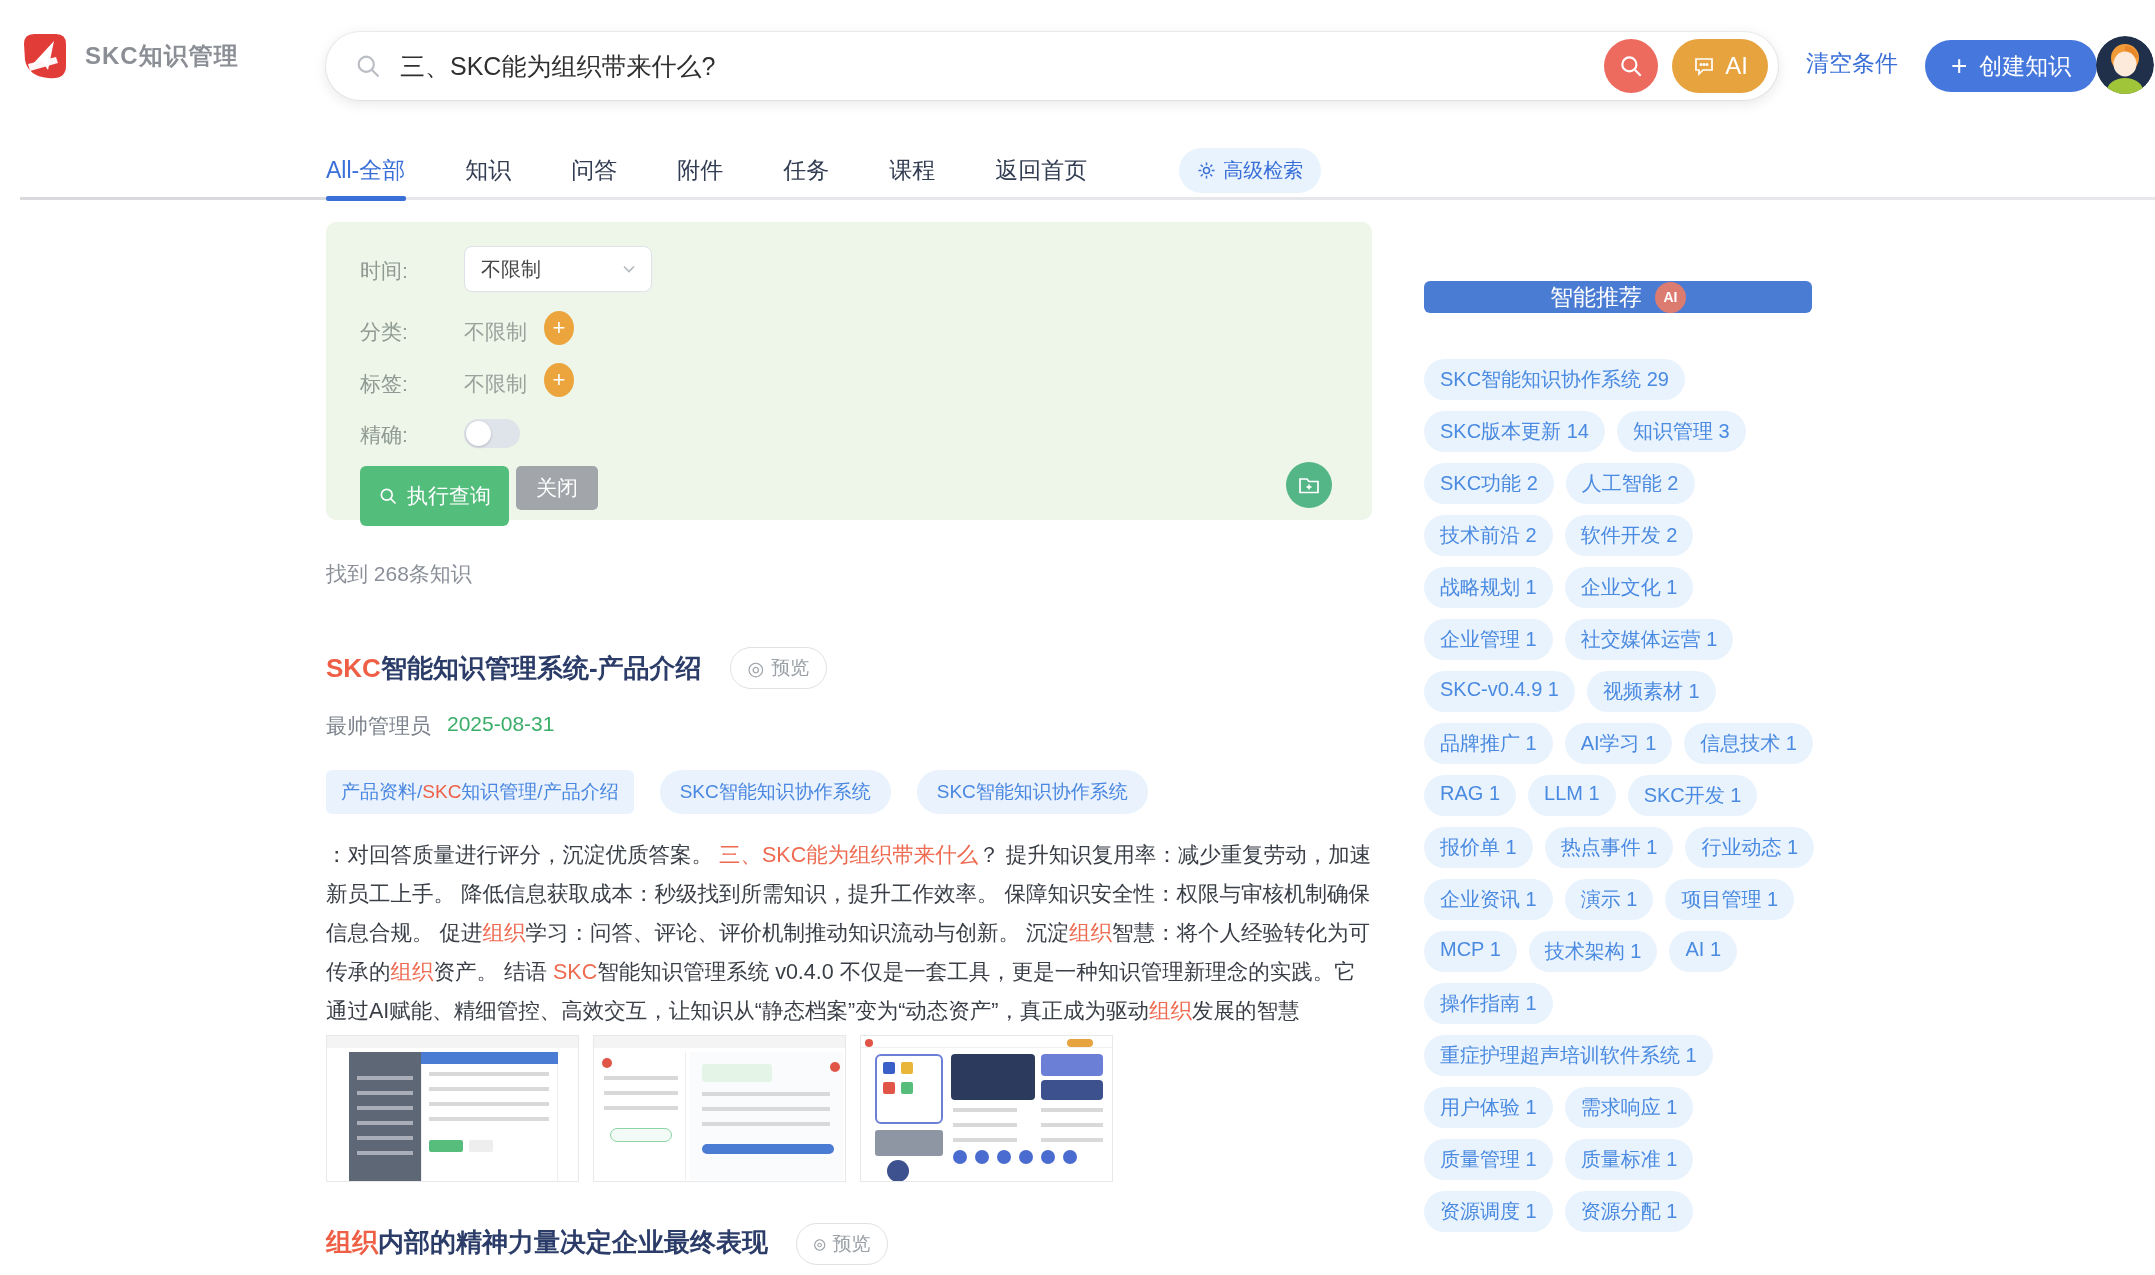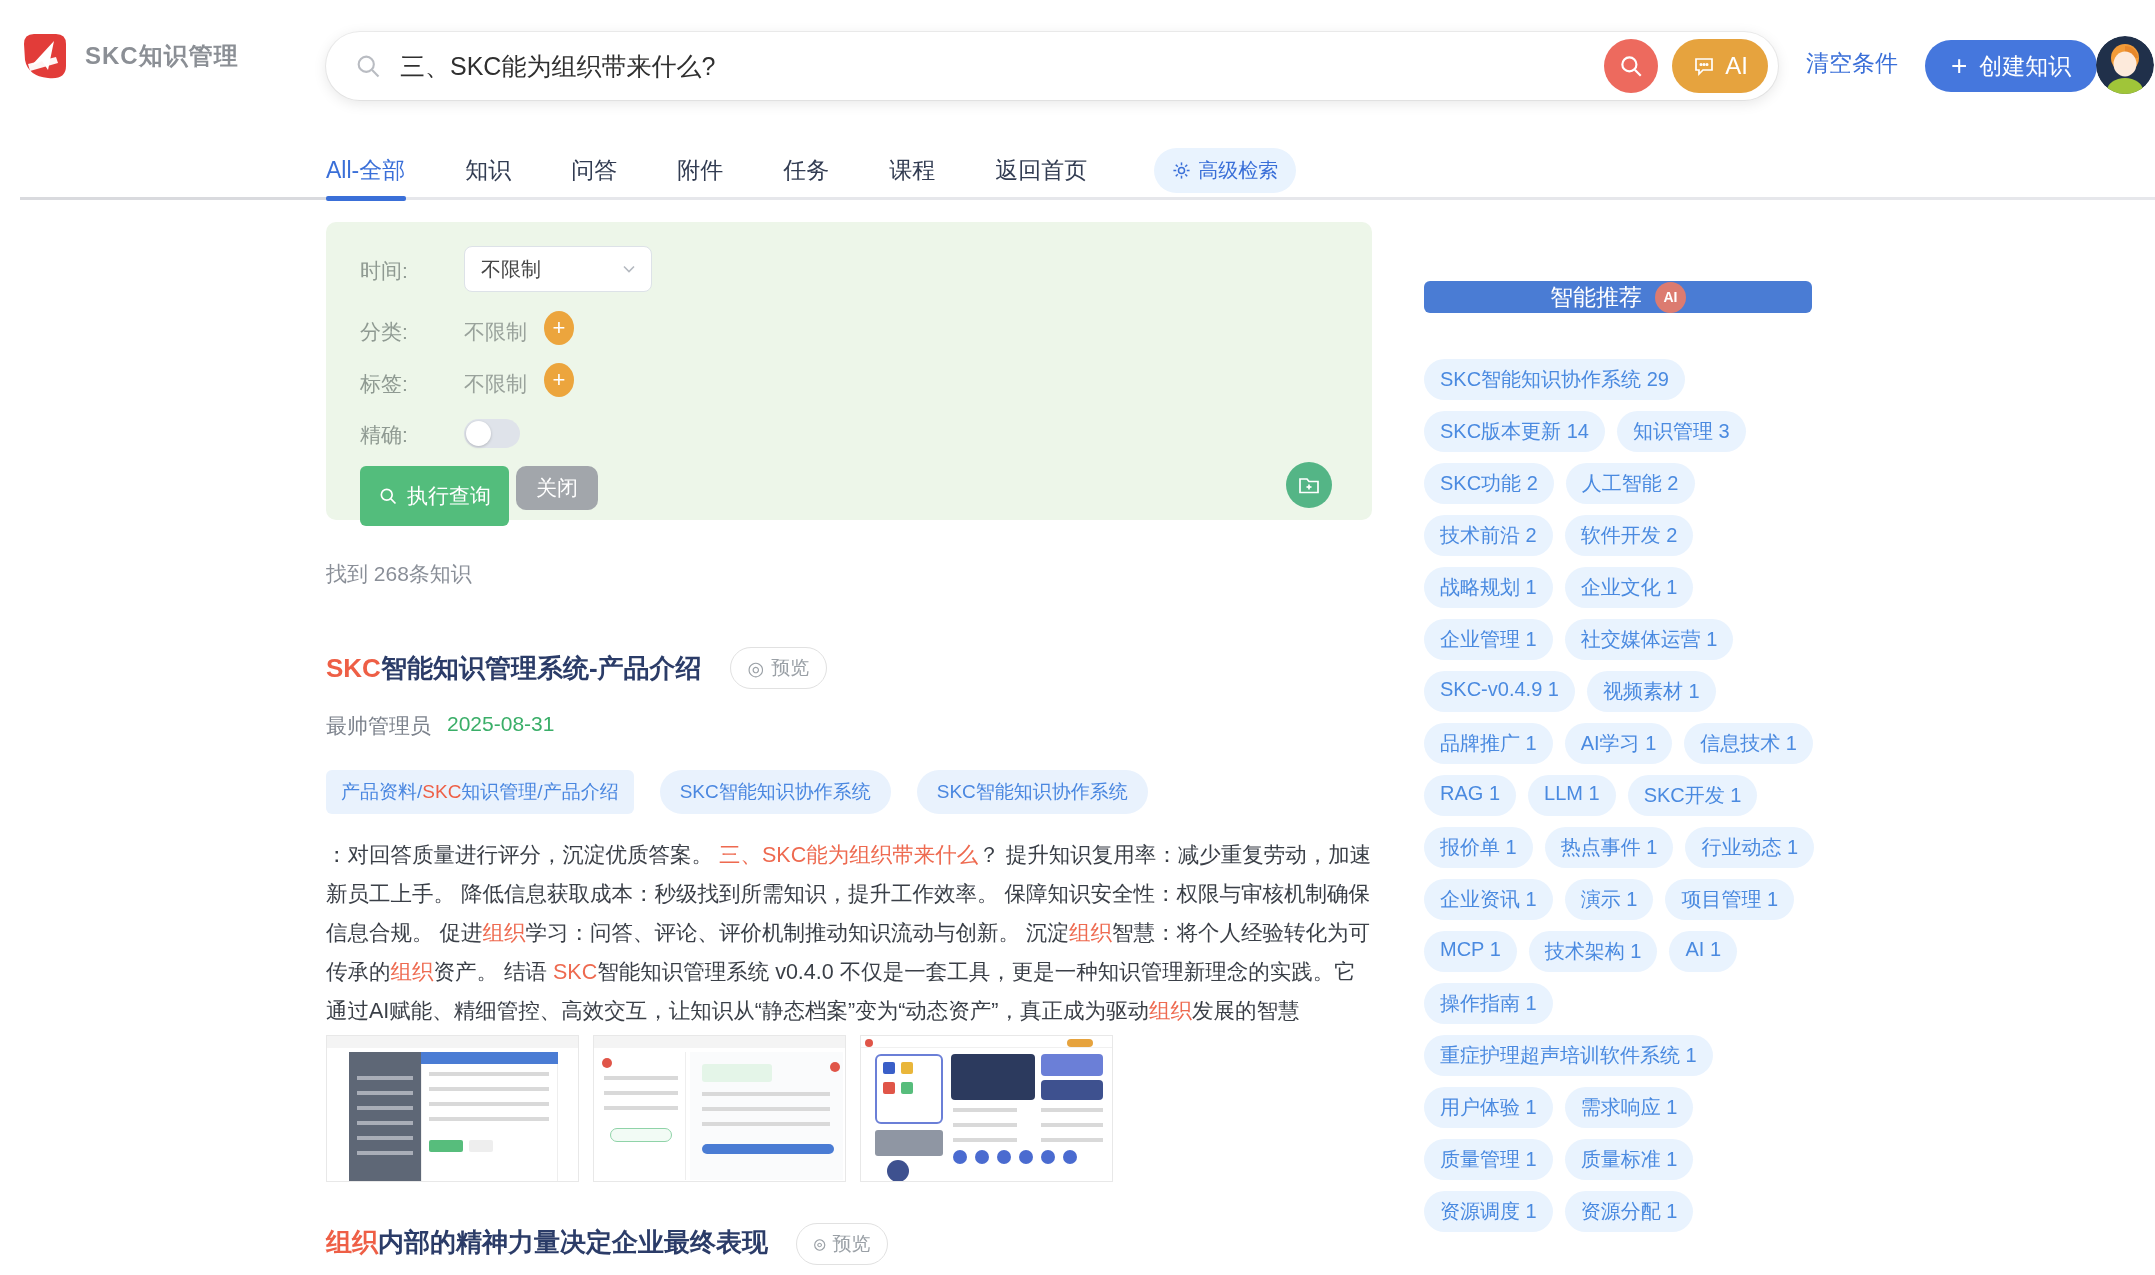--- a/index.html
+++ b/index.html
@@ -21,21 +21,21 @@
   .round-search-btn{flex:0 0 auto;width:54px;height:54px;border-radius:50%;background:#ed6a5e;
     display:flex;align-items:center;justify-content:center;cursor:pointer;}
   .ai-btn{flex:0 0 auto;height:54px;min-width:96px;border-radius:27px;background:#e6a33e;color:#fff;
     display:flex;align-items:center;justify-content:center;gap:9px;font-size:24px;margin-left:14px;cursor:pointer;}
   .clear-link{position:absolute;left:1806px;top:48px;font-size:23px;color:#3a6fd8;cursor:pointer;}
   .create-btn{position:absolute;left:1925px;top:40px;height:52px;border-radius:26px;background:#4577dd;
     color:#fff;font-size:23px;display:flex;align-items:center;gap:12px;padding:0 26px;cursor:pointer;}
   .create-plus{font-size:28px;line-height:1;font-weight:400;}
   .avatar{position:absolute;left:2096px;top:36px;width:58px;height:58px;border-radius:50%;overflow:hidden;cursor:pointer;}
   
-  .tabs-row{position:absolute;left:326px;top:148px;display:flex;align-items:center;gap:67px;text-align:right;}
+  .tabs-row{position:absolute;left:326px;top:148px;display:flex;align-items:center;gap:92px;text-align:right;}
   .tab{font-size:23px;color:#323c52;cursor:pointer;white-space:nowrap;}
   .tab.active{color:#3a6fd8;}
   .adv-pill{display:flex;align-items:center;gap:7px;background:#e9f3fe;color:#3a6fd8;font-size:20px;
     border-radius:999px;padding:9px 18px;cursor:pointer;white-space:nowrap;}
   .tabs-divider{position:absolute;left:20px;top:197px;width:2135px;height:3px;background:#e6e7eb;}
   .tabs-divider-dark{position:absolute;left:20px;top:197px;width:306px;height:3px;background:#d9dade;}
   .tab-underline{position:absolute;left:326px;top:196px;width:80px;height:5px;background:#3a6fd8;border-radius:2px;}
   
   .filter-panel{position:absolute;left:326px;top:222px;width:1046px;height:298px;background:#edf6e9;border-radius:10px;}
   .f-label{position:absolute;left:34px;font-size:21px;color:#8f9a92;}
@@ -43,21 +43,21 @@
     border-radius:8px;display:flex;align-items:center;justify-content:space-between;padding:0 14px 0 16px;
     font-size:20px;color:#454545;cursor:pointer;}
   .f-value{position:absolute;left:138px;font-size:21px;color:#99a29b;}
   .plus-circle{position:absolute;left:218px;width:30px;height:34px;border-radius:50%;background:#eca53d;color:#fff;
     display:flex;align-items:center;justify-content:center;font-size:22px;cursor:pointer;line-height:1;}
   .toggle{position:absolute;left:138px;top:197px;width:56px;height:29px;border-radius:15px;background:#dfe3ea;cursor:pointer;}
   .toggle .knob{position:absolute;left:2px;top:2px;width:25px;height:25px;border-radius:50%;background:#fff;
     box-shadow:0 1px 3px rgba(0,0,0,.2);}
   .exec-btn{position:absolute;left:34px;top:244px;height:60px;border-radius:6px;background:#53bd7c;color:#fff;
     font-size:21px;display:flex;align-items:center;gap:9px;padding:0 18px;cursor:pointer;}
-  .close-btn{position:absolute;left:190px;top:244px;height:44px;border-radius:10px;background:#a2a6ab;color:#fff;
+  .close-btn{position:absolute;left:190px;top:244px;height:44px;border-radius:5px;background:#a2a6ab;color:#fff;
     font-size:21px;display:flex;align-items:center;padding:0 20px;cursor:pointer;}
   .folder-btn{position:absolute;right:40px;bottom:12px;width:46px;height:46px;border-radius:50%;background:#54b586;
     display:flex;align-items:center;justify-content:center;cursor:pointer;}
   
   .results{position:absolute;left:326px;top:560px;width:1052px;}
   .count-text{font-size:21px;color:#8a8f98;}
   .r-title-row{display:flex;align-items:center;gap:28px;margin-top:56px;}
   .r-title{font-size:26px;font-weight:bold;color:#2b3c68;line-height:48px;cursor:pointer;}
   .r-title .hl{color:#ee5f46;}
   .preview-pill{display:flex;align-items:center;gap:7px;border:1px solid #e1e1e1;border-radius:21px;

